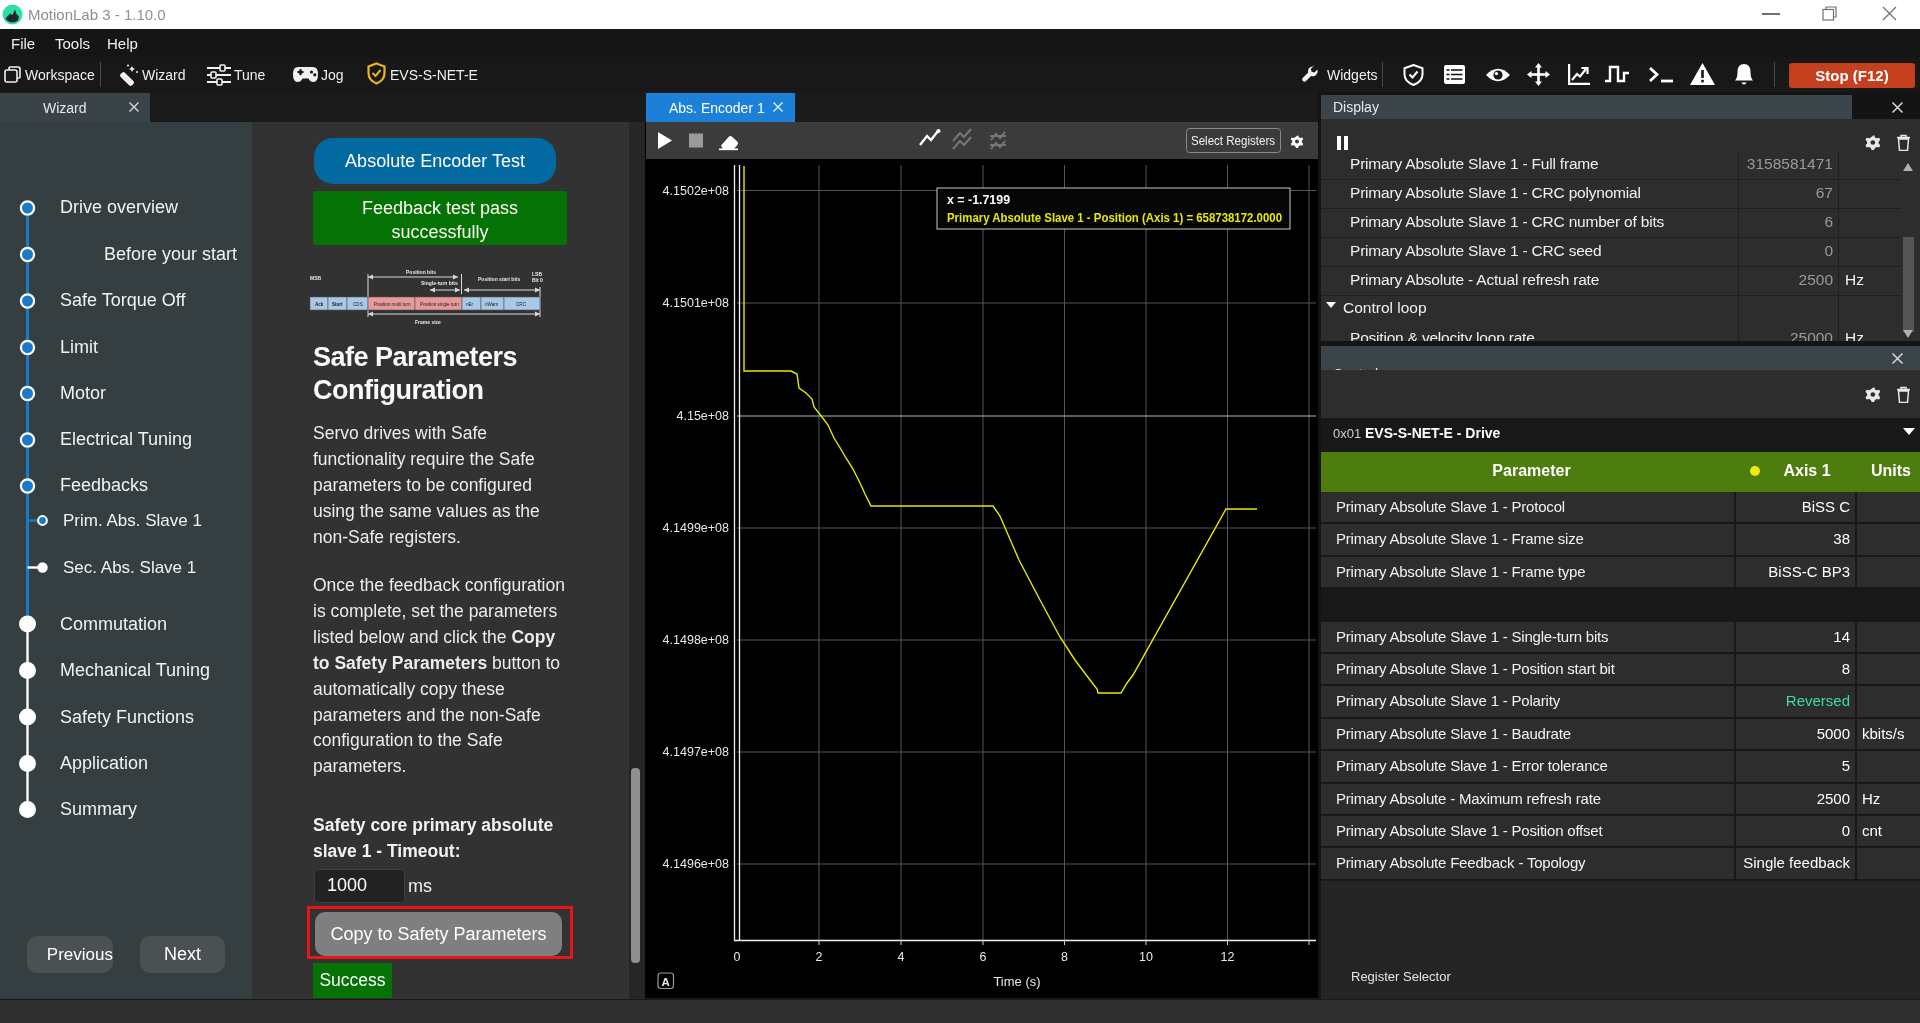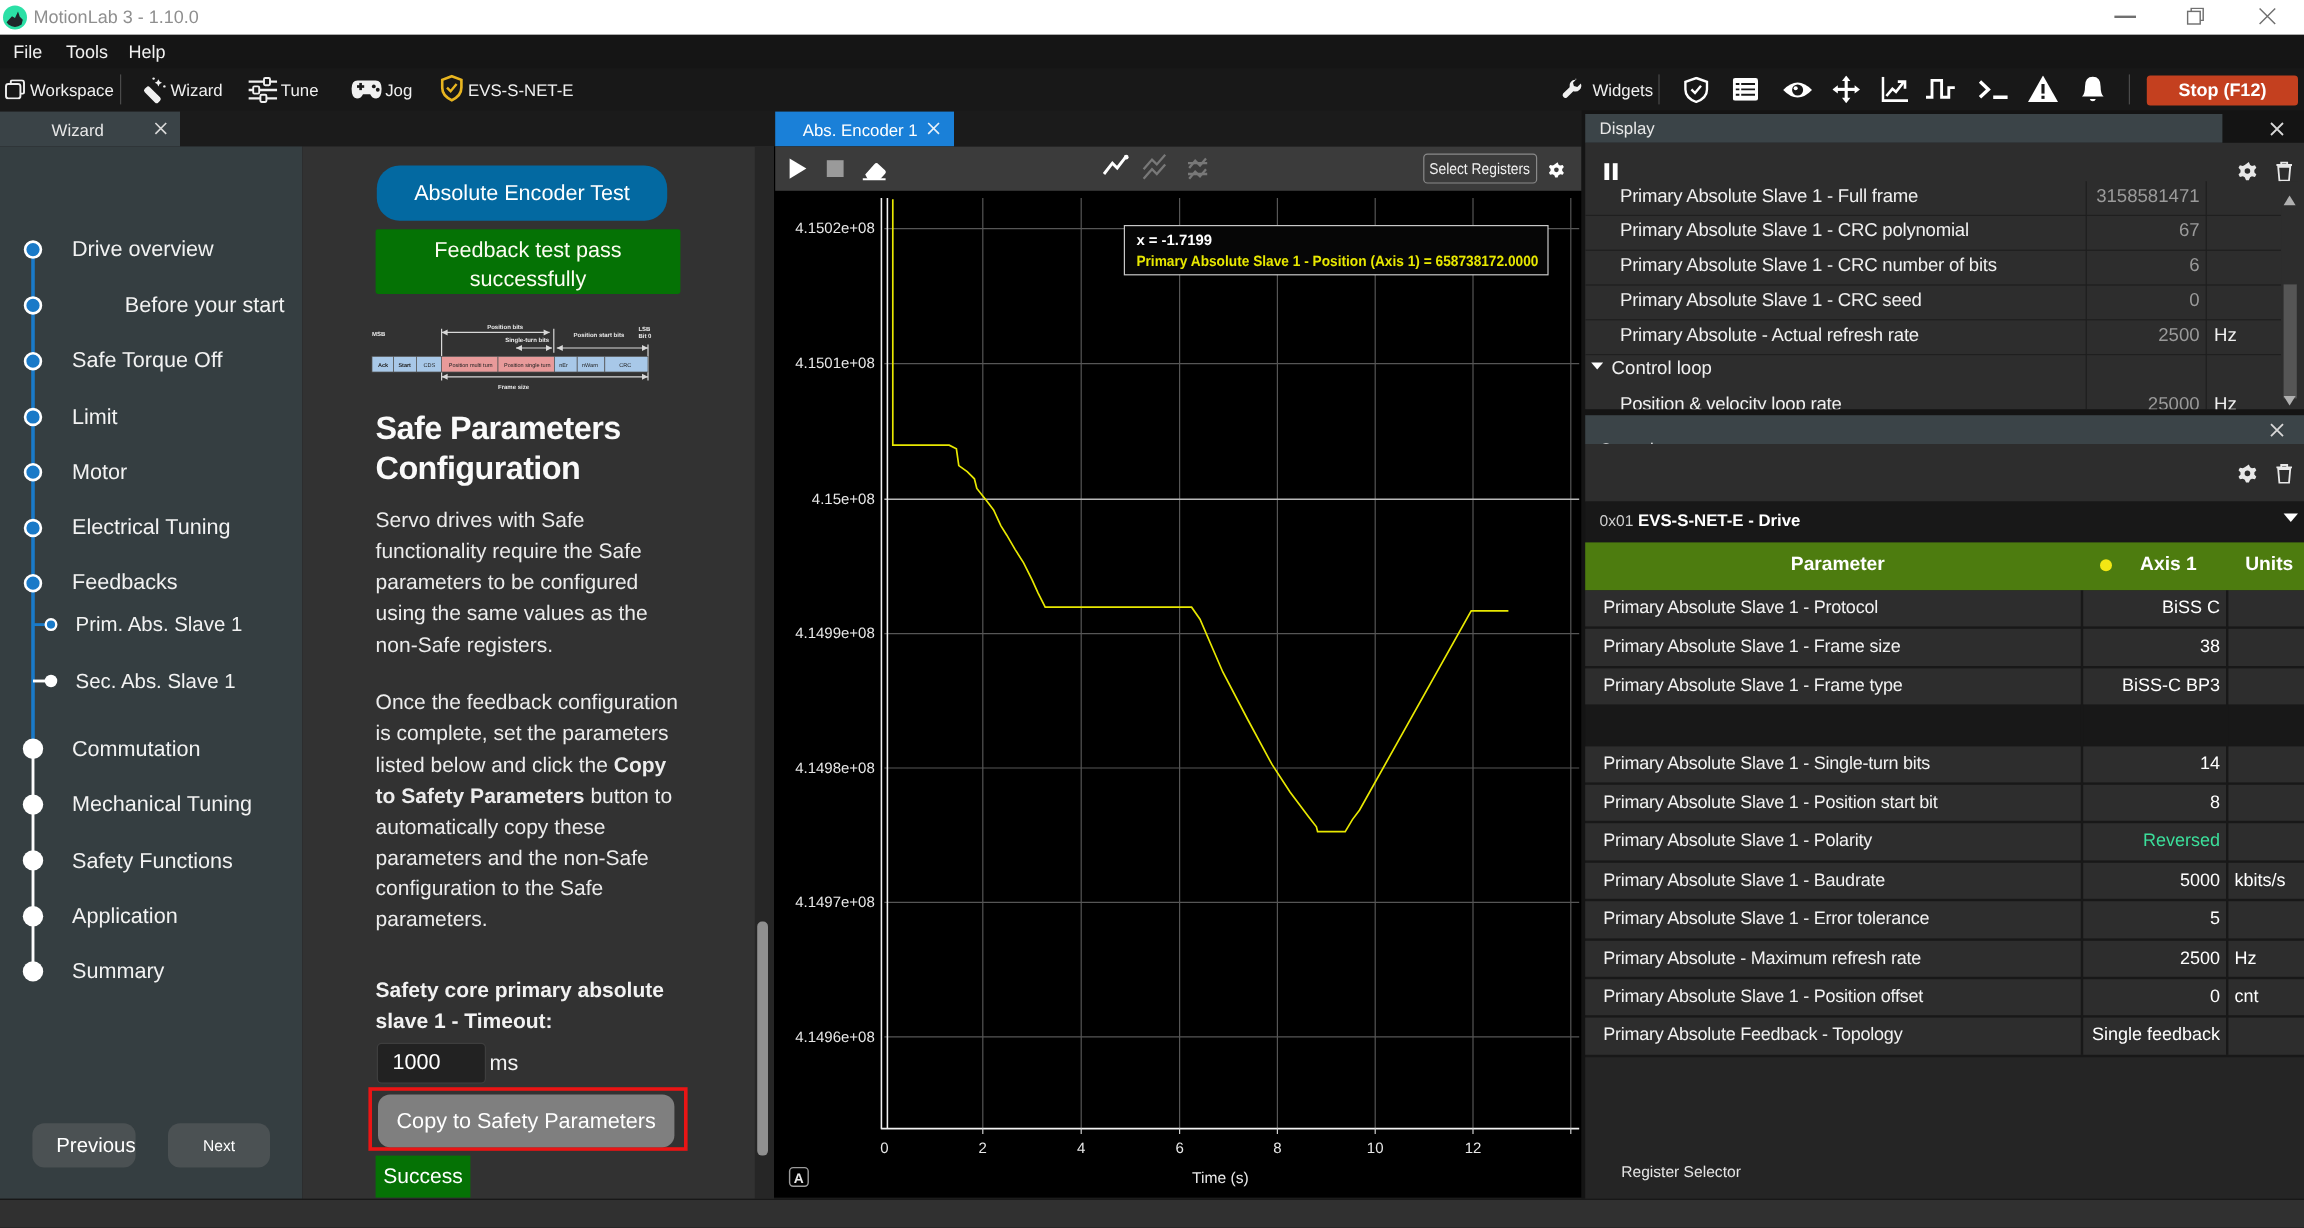--- a/index.html
+++ b/index.html
@@ -194,21 +194,21 @@
   <div class="abs" style="left:60px;top:429px;font-size:18px;color:#f2f2f2;">Electrical Tuning</div>
   <div class="abs" style="left:60px;top:475px;font-size:18px;color:#f2f2f2;">Feedbacks</div>
   <div class="abs" style="left:63px;top:511px;font-size:17px;color:#f2f2f2;">Prim. Abs. Slave 1</div>
   <div class="abs" style="left:63px;top:558px;font-size:17px;color:#f2f2f2;">Sec. Abs. Slave 1</div>
   <div class="abs" style="left:60px;top:614px;font-size:18px;color:#f2f2f2;">Commutation</div>
   <div class="abs" style="left:60px;top:660px;font-size:18px;color:#f2f2f2;">Mechanical Tuning</div>
   <div class="abs" style="left:60px;top:707px;font-size:18px;color:#f2f2f2;">Safety Functions</div>
   <div class="abs" style="left:60px;top:753px;font-size:18px;color:#f2f2f2;">Application</div>
   <div class="abs" style="left:60px;top:799px;font-size:18px;color:#f2f2f2;">Summary</div>
   <div class="abs" style="left:27px;top:936px;width:86px;height:37px;background:#4b5153;border-radius:10px;text-align:right;line-height:37px;font-size:17px;color:#fff;">Previous</div>
-  <div class="abs" style="left:140px;top:936px;width:85px;height:37px;background:#4b5153;border-radius:10px;text-align:center;line-height:37px;font-size:13px;color:#fff;">Next</div>
+  <div class="abs" style="left:140px;top:936px;width:85px;height:37px;background:#4b5153;border-radius:10px;text-align:center;line-height:37px;font-size:18px;color:#fff;">Next</div>
 
   <div class="abs" style="left:252px;top:122px;width:393px;height:877px;background:#323232;"></div>
   <div class="abs" style="left:629px;top:122px;width:16px;height:877px;background:#262626;"></div>
   <div class="abs" style="left:631px;top:768px;width:9px;height:195px;background:#8f8f8f;border-radius:4px;"></div>
   <div class="abs" style="left:314px;top:138px;width:242px;height:46px;background:#0369a1;border-radius:19px;text-align:center;line-height:46px;font-size:18px;color:#fff;">Absolute Encoder Test</div>
   <div class="abs" style="left:313px;top:191px;width:254px;height:54px;background:#057205;border-radius:2px;text-align:center;font-size:18px;color:#fdfdf2;padding-top:5px;line-height:24px;">Feedback test pass<br>successfully</div>
 
   <svg class="abs" style="left:308px;top:266px;" width="240" height="62" viewBox="0 0 240 62">
     <g font-family="Liberation Sans, sans-serif" fill="#e8e8e8" font-size="5" font-weight="bold">
       <text x="2" y="14">MSB</text>

